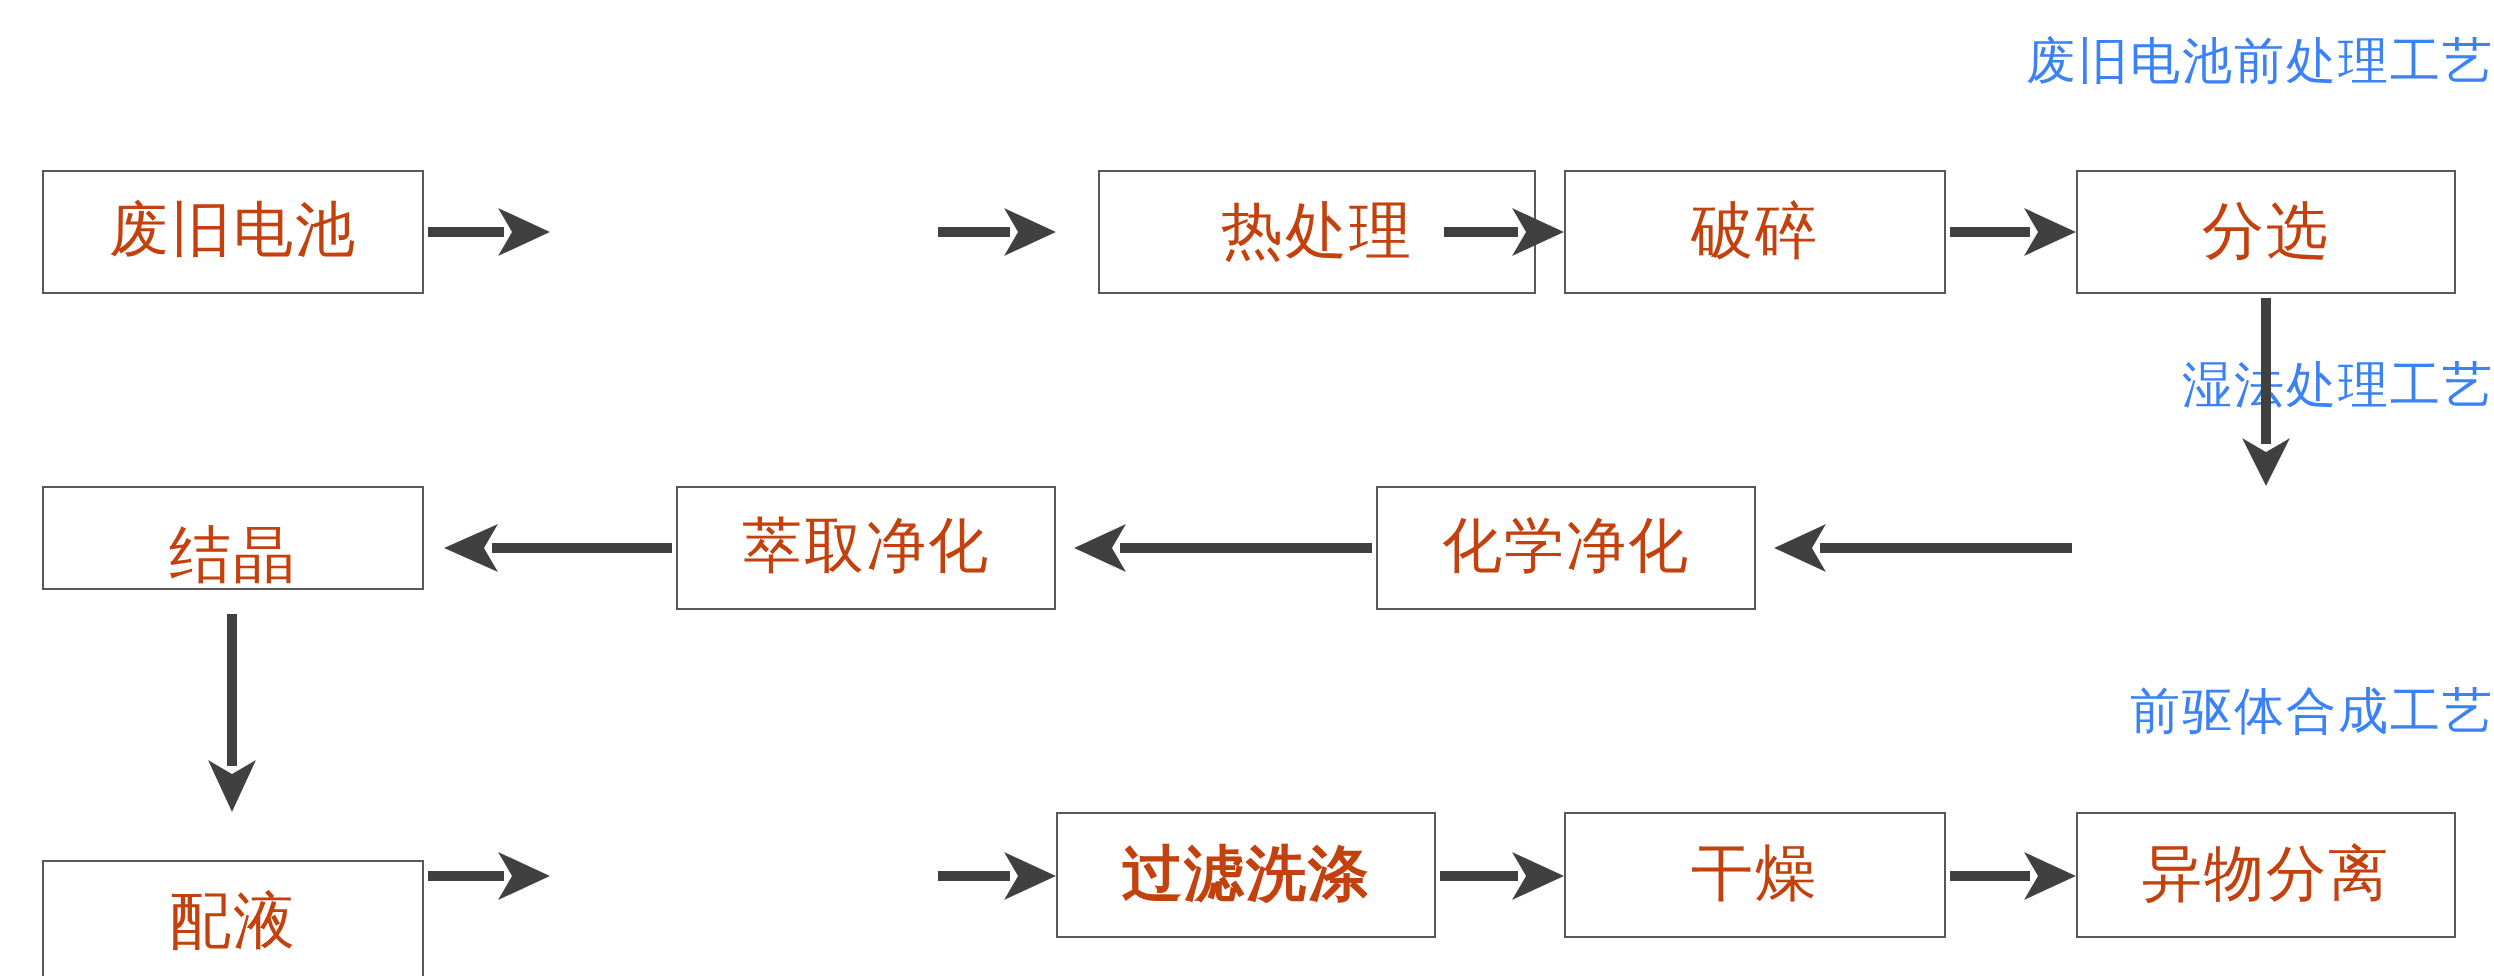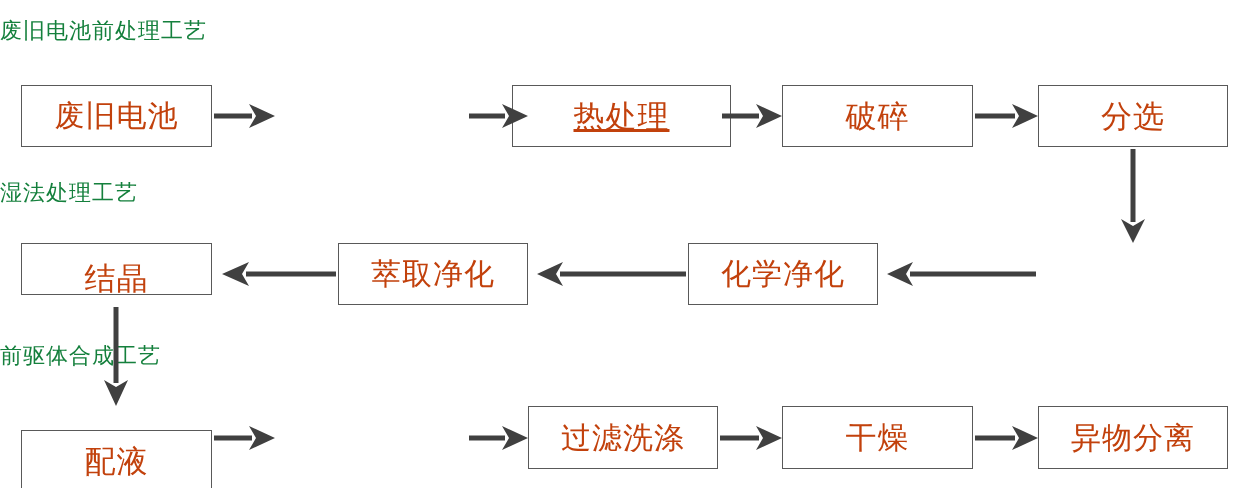--- a/index.html
+++ b/index.html
@@ -17,25 +17,25 @@
   }
   #canvas {
     position: absolute;
     left: 0; top: 0;
     width: 1247px;
     height: 488px;
   }
   .section-title {
     position: absolute;
     width: 100%;
-    text-align: left;
-    font-size: 22px;
+    text-align: right;
+    font-size: 25px;
     line-height: 26px;
     letter-spacing: 1px;
-    color: #15803d;
+    color: #3b82f6;
     white-space: nowrap;
   }
   .node {
     position: absolute;
     box-sizing: border-box;
     border: 1.6px solid #595959;
     background: #ffffff;
     display: flex;
     align-items: center;
     justify-content: center;
@@ -62,21 +62,21 @@
 
 <div id="canvas">
 
   <div class="section-title" style="top:18px;">废旧电池前处理工艺</div>
 
   <div class="node" style="left:21px; top:85px; width:191px; height:62px;">
     <span class="node-label n-wide">废旧电池</span>
   </div>
 
 
-  <div class="node" style="left:512px; top:85px; width:219px; height:62px;text-decoration:underline;">
+  <div class="node" style="left:549px; top:85px; width:219px; height:62px;">
     <span class="node-label n-short">热处理</span>
   </div>
 
   <div class="node" style="left:782px; top:85px; width:191px; height:62px;">
     <span class="node-label n-short">破碎</span>
   </div>
 
   <div class="node" style="left:1038px; top:85px; width:190px; height:62px;">
     <span class="node-label n-short">分选</span>
   </div>
@@ -96,21 +96,21 @@
   </div>
 
 
   <div class="section-title" style="top:343px;">前驱体合成工艺</div>
 
   <div class="node" style="left:21px; top:406px; width:191px; height:63px;margin-top:24px;">
     <span class="node-label n-short">配液</span>
   </div>
 
 
-  <div class="node" style="left:528px; top:406px; width:190px; height:63px;">
+  <div class="node" style="left:528px; top:406px; width:190px; height:63px;font-weight:bold;">
     <span class="node-label n-wide">过滤洗涤</span>
   </div>
 
   <div class="node" style="left:782px; top:406px; width:191px; height:63px;">
     <span class="node-label n-short">干燥</span>
   </div>
 
   <div class="node" style="left:1038px; top:406px; width:190px; height:63px;">
     <span class="node-label n-wide">异物分离</span>
   </div>

